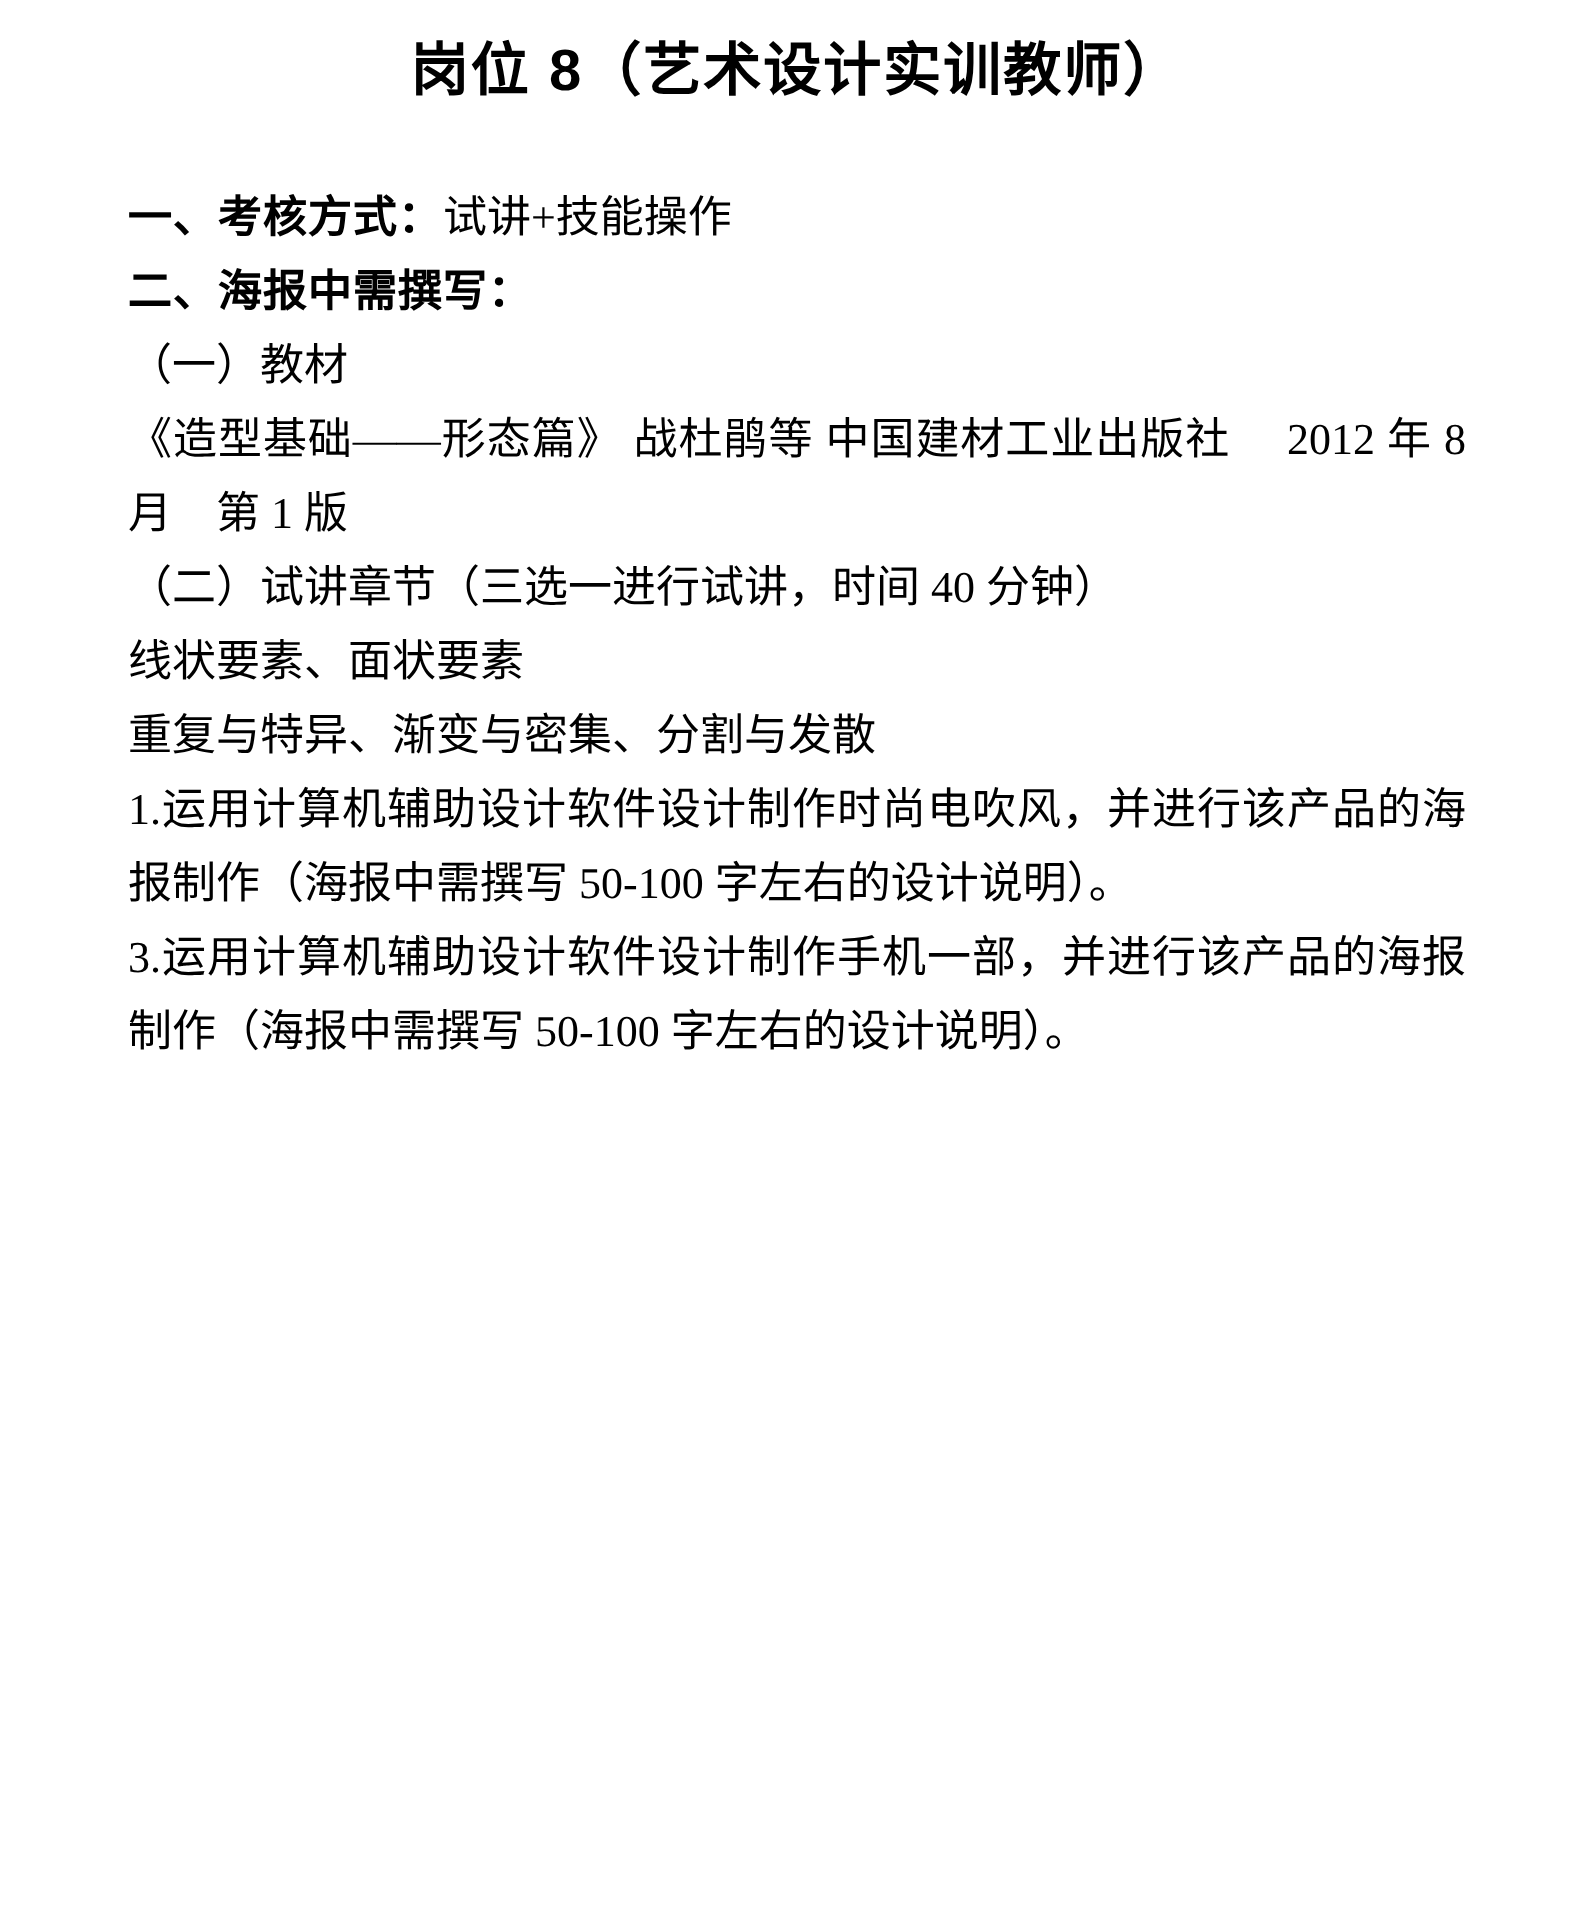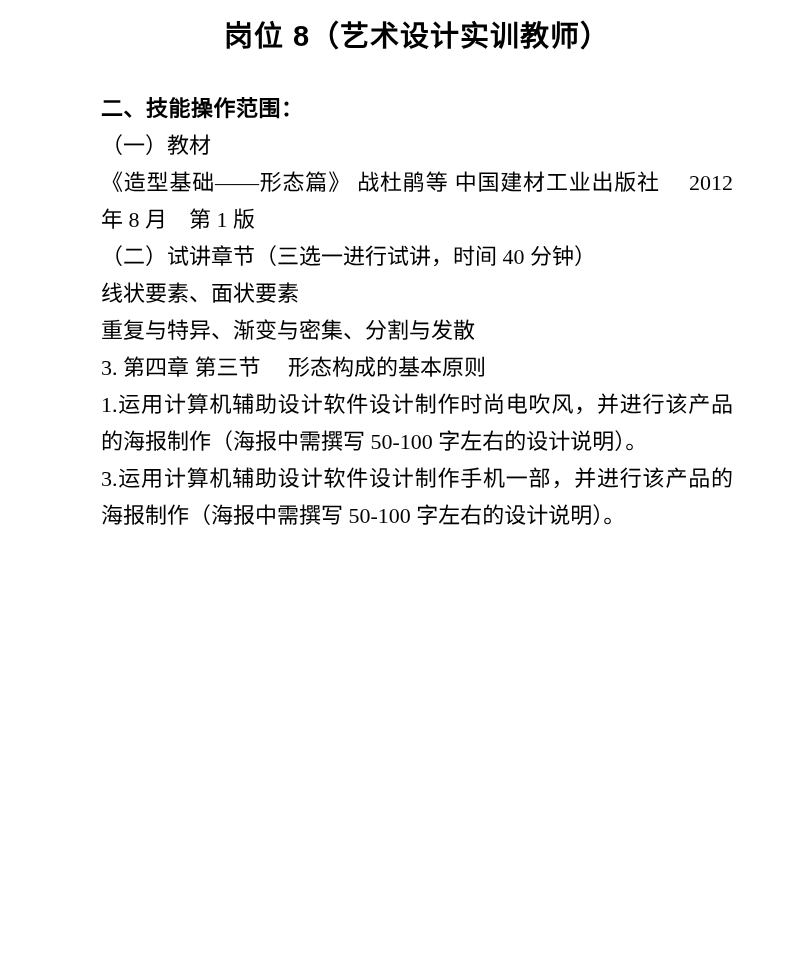--- a/index.html
+++ b/index.html
@@ -7,21 +7,21 @@
     padding: 0;
     background: #ffffff;
   }
   .page {
     position: relative;
     width: 793px;
     height: 964px;
     background: #ffffff;
     color: #000000;
     box-sizing: border-box;
-    padding: 16px 60px 0 101px;
+    padding: 16px 60px 0 64px;
     overflow: hidden;
     font-family: "Liberation Serif", "DejaVu Serif", serif;
   }
   .doc-title {
     margin: 0 0 34px 0;
     text-align: center;
     font-size: 29px;
     font-weight: bold;
     line-height: 40px;
     font-family: "Liberation Sans", "DejaVu Sans", sans-serif;
@@ -53,36 +53,36 @@
 <body>
 
 <div class="page">
 
   <h1 class="doc-title">
     <span class="title-line">岗位 8（艺术设计实训教师）</span>
   </h1>
 
   <div class="doc-body">
 
+    <p><span class="bold-run">一、考核方式：</span><span>试讲+技能操作</span></p>
 
-    <p class="bold-run">二、技能操作范围：</p>
+    <p class="bold-run">二、海报中需撰写：</p>
 
     <p>（一）教材</p>
 
     <p>《造型基础——形态篇》 战杜鹃等 中国建材工业出版社　 2012 年 8 月　第 1 版</p>
 
     <p>（二）试讲章节（三选一进行试讲，时间 40 分钟）</p>
 
 
     <p class="sub-indent">线状要素、面状要素</p>
 
 
     <p class="sub-indent">重复与特异、渐变与密集、分割与发散</p>
 
-    <p>3. 第四章 第三节　 形态构成的基本原则</p>
 
 
     <p>1.运用计算机辅助设计软件设计制作时尚电吹风，并进行该产品的海报制作（海报中需撰写 50-100 字左右的设计说明）。</p>
 
 
     <p>3.运用计算机辅助设计软件设计制作手机一部，并进行该产品的海报制作（海报中需撰写 50-100 字左右的设计说明）。</p>
 
   </div>
 </div>
 

